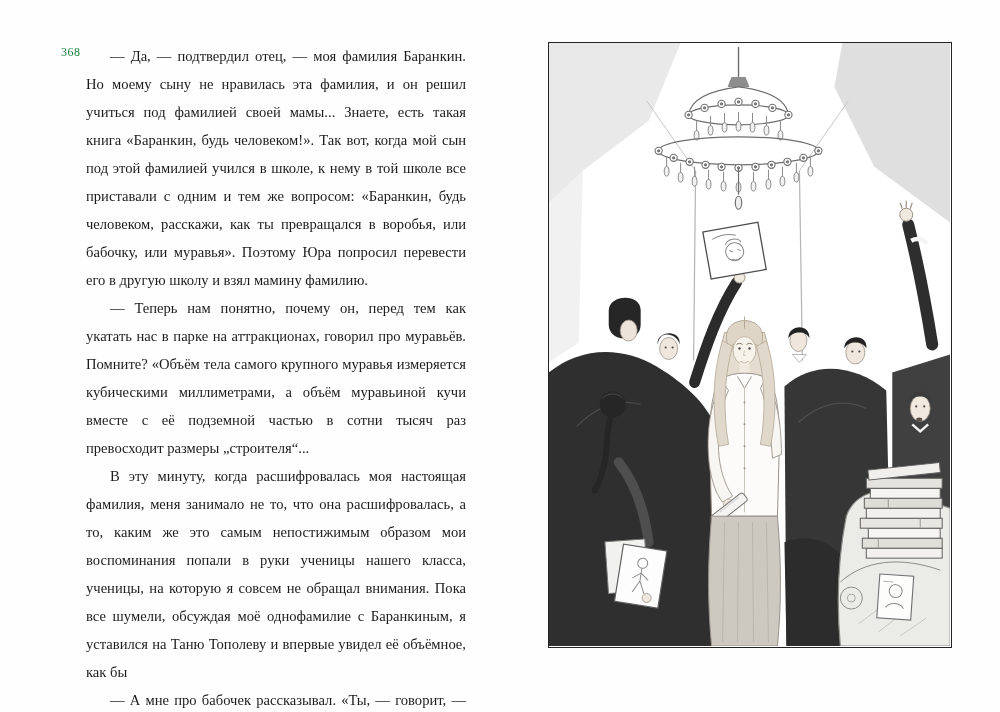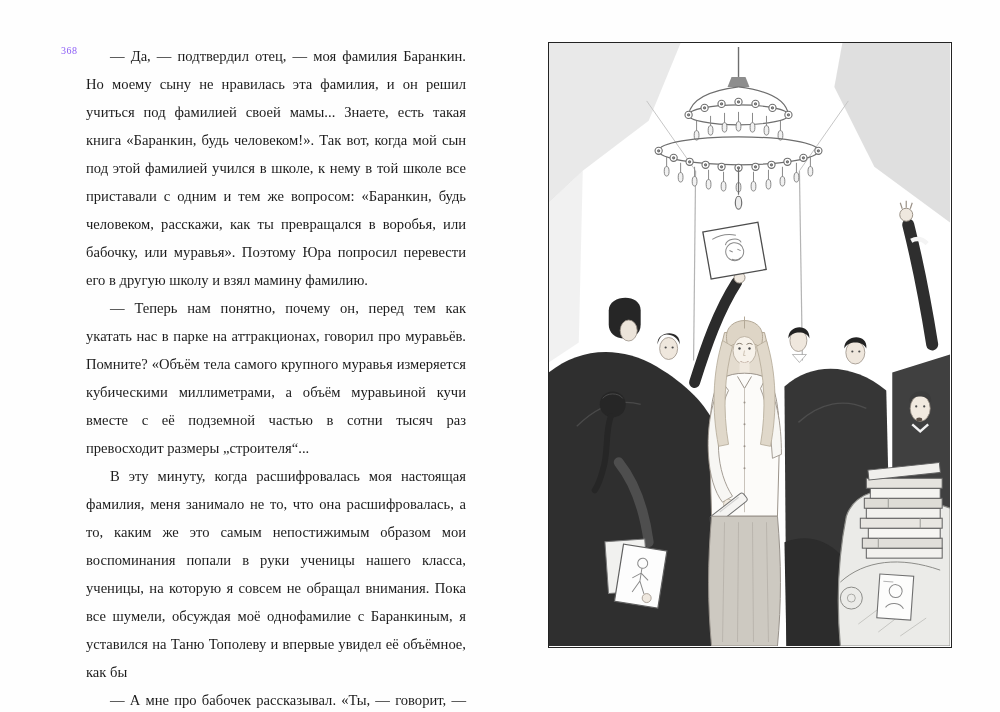--- a/index.html
+++ b/index.html
@@ -8,21 +8,21 @@
     background: #fefefe;
     overflow: hidden;
     position: relative;
     font-family: "Liberation Serif", "DejaVu Serif", serif;
     color: #1b1b1b;
   }
   .spread { position: absolute; inset: 0; }
 
   .page-number {
     position: absolute; left: 61px; top: 45px;
-    font-size: 10px; letter-spacing: 0.5px; color: #8b5cf6;
+    font-size: 12px; letter-spacing: 0.5px; color: #15803d;
   }
   .text-column {
     position: absolute; left: 86px; top: 42px; width: 380px;
     font-size: 14.6px; line-height: 28px;
     text-align: justify; color: #1c1c1c;
   }
   .text-column p { margin: 0; text-indent: 24px; }
 
   .illustration-frame {
     position: absolute; left: 548px; top: 42px;

